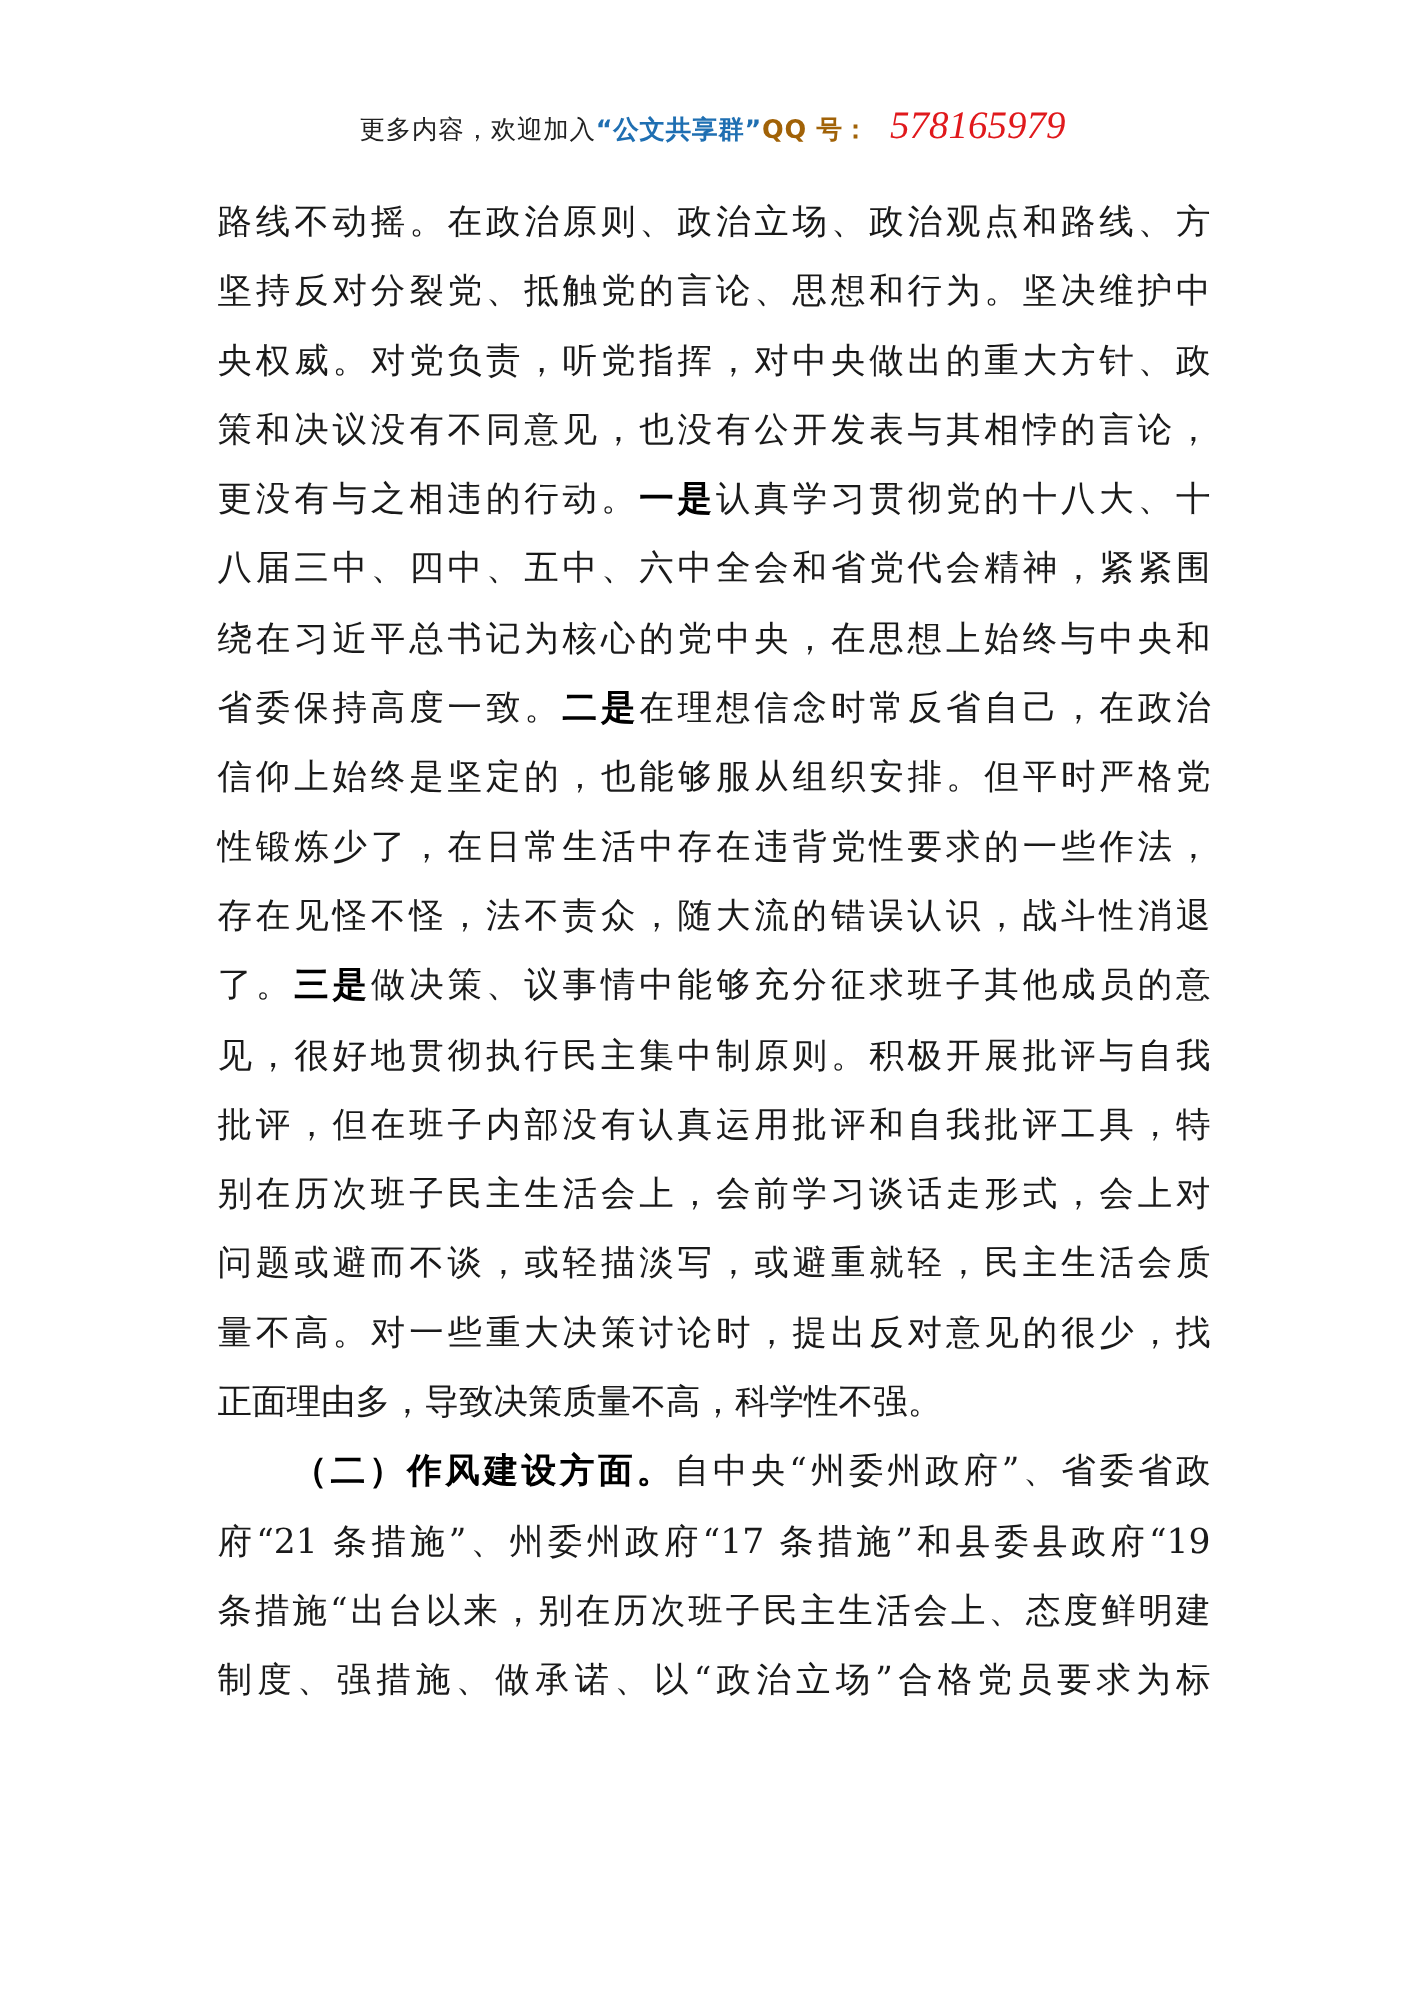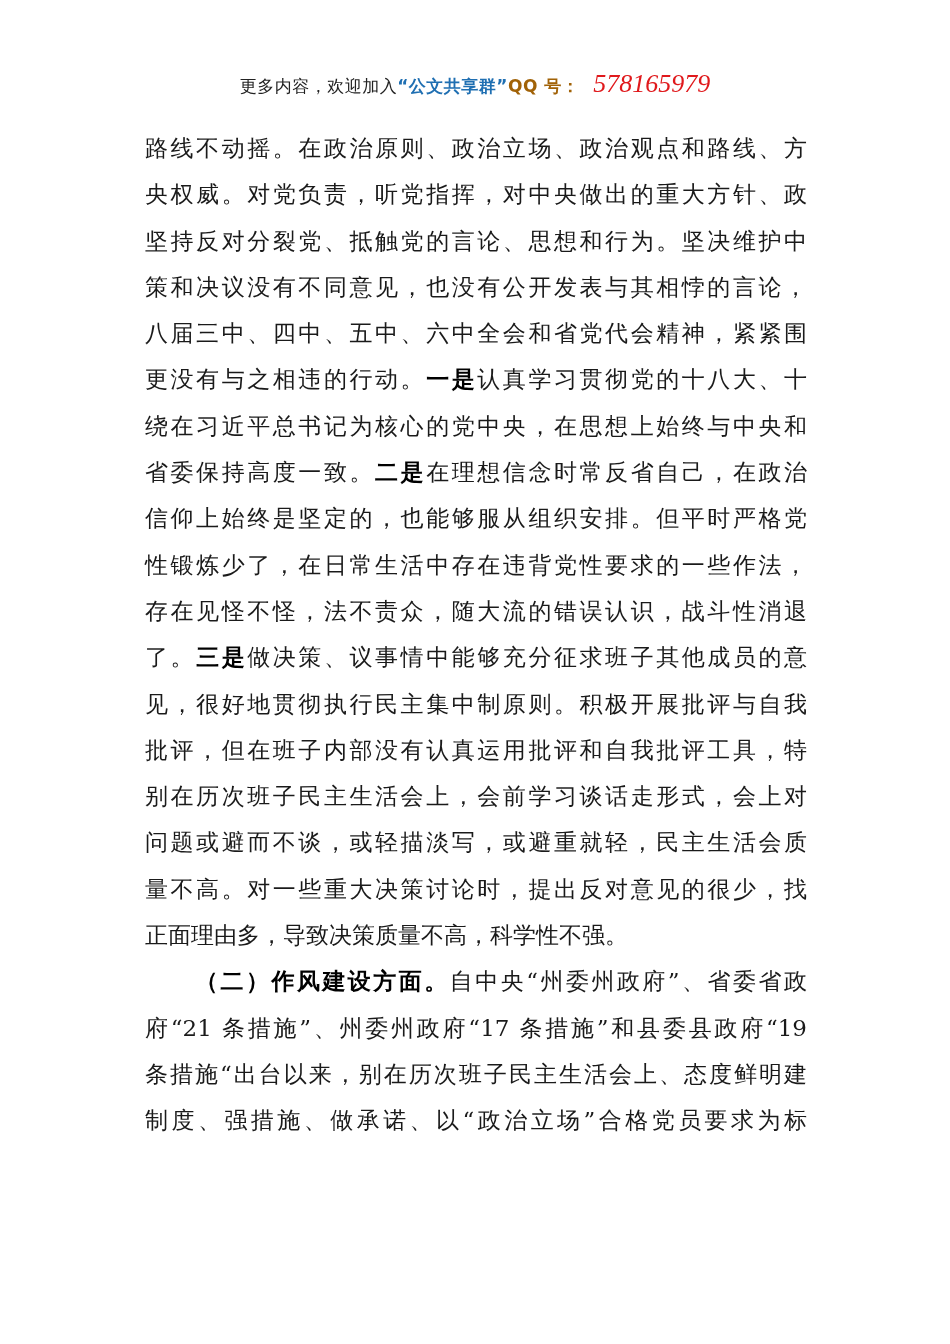--- a/index.html
+++ b/index.html
@@ -72,25 +72,25 @@
   </style>
 </head>
 <body>
 
 <div class="header">
   <span>更多内容，欢迎加入</span><span class="brand">“公文共享群”</span><span class="qq-label">QQ 号：</span><span class="qq-number">578165979</span>
 </div>
 
 <div class="content" id="doc-body">
     <div class="line"><span>路线不动摇。在政治原则、政治立场、政治观点和路线、方</span></div>
+    <div class="line"><span>坚持反对分裂党、抵触党的言论、思想和行为。坚决维护中</span></div>
     <div class="line"><span>央权威。对党负责，听党指挥，对中央做出的重大方针、政</span></div>
-    <div class="line"><span>坚持反对分裂党、抵触党的言论、思想和行为。坚决维护中</span></div>
     <div class="line"><span>策和决议没有不同意见，也没有公开发表与其相悖的言论，</span></div>
+    <div class="line"><span>更没有与之相违的行动。</span><span class="bold">一是</span><span>认真学习贯彻党的十八大、十</span></div>
     <div class="line"><span>八届三中、四中、五中、六中全会和省党代会精神，紧紧围</span></div>
-    <div class="line"><span>更没有与之相违的行动。</span><span class="bold">一是</span><span>认真学习贯彻党的十八大、十</span></div>
     <div class="line"><span>绕在习近平总书记为核心的党中央，在思想上始终与中央和</span></div>
     <div class="line"><span>省委保持高度一致。</span><span class="bold">二是</span><span>在理想信念时常反省自己，在政治</span></div>
     <div class="line"><span>信仰上始终是坚定的，也能够服从组织安排。但平时严格党</span></div>
     <div class="line"><span>性锻炼少了，在日常生活中存在违背党性要求的一些作法，</span></div>
     <div class="line"><span>存在见怪不怪，法不责众，随大流的错误认识，战斗性消退</span></div>
     <div class="line"><span>了。</span><span class="bold">三是</span><span>做决策、议事情中能够充分征求班子其他成员的意</span></div>
     <div class="line"><span>见，很好地贯彻执行民主集中制原则。积极开展批评与自我</span></div>
     <div class="line"><span>批评，但在班子内部没有认真运用批评和自我批评工具，特</span></div>
     <div class="line"><span>别在历次班子民主生活会上，会前学习谈话走形式，会上对</span></div>
     <div class="line"><span>问题或避而不谈，或轻描淡写，或避重就轻，民主生活会质</span></div>

